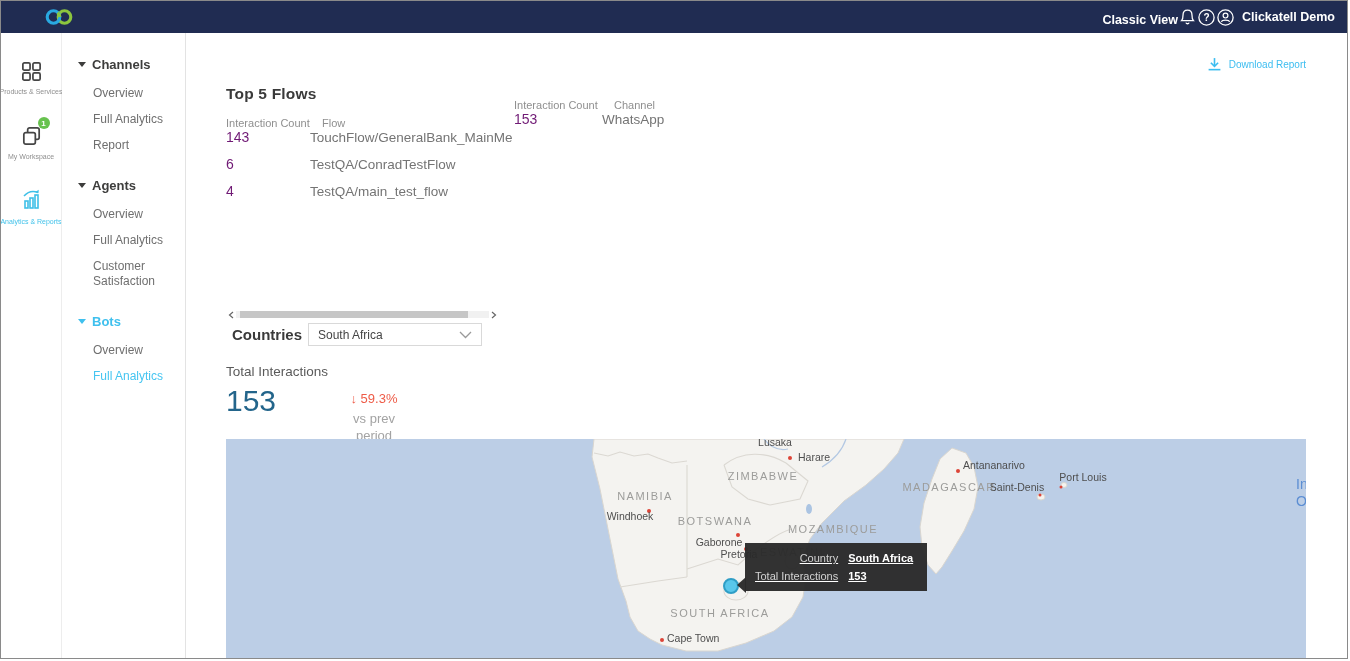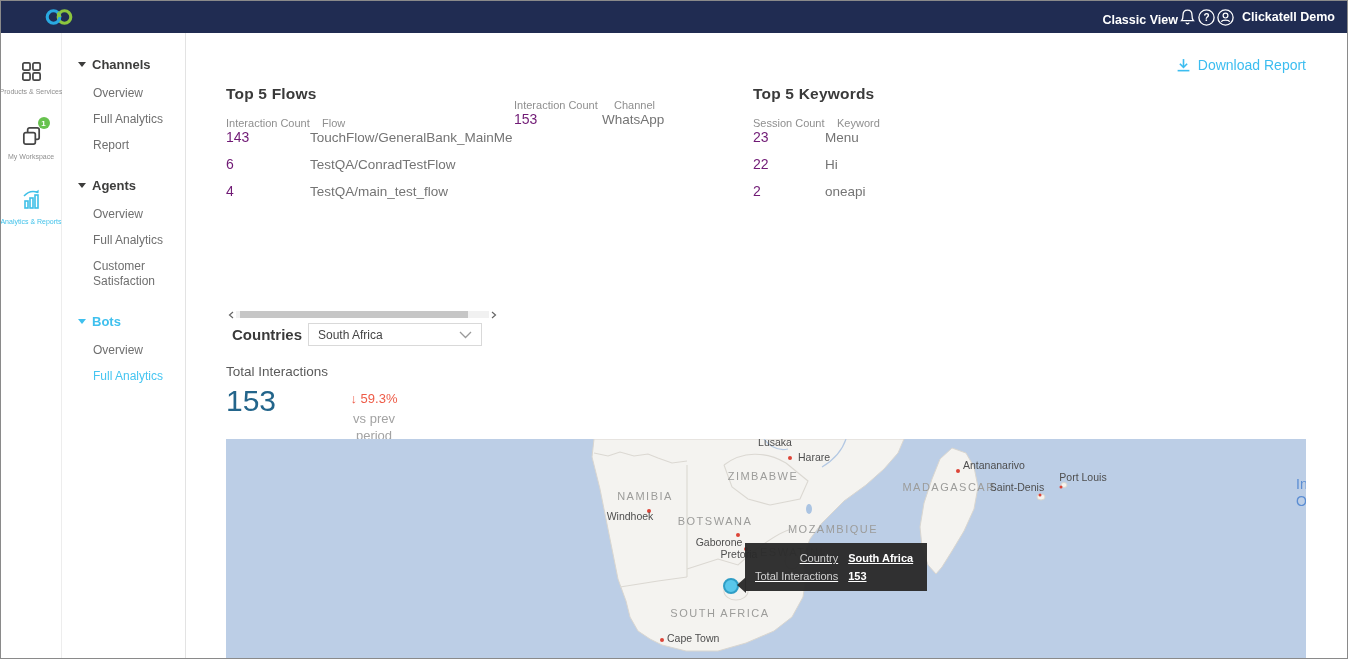--- a/index.html
+++ b/index.html
@@ -32,21 +32,21 @@
   .group-header{ display:flex; align-items:center; gap:6px; font-size:13px; font-weight:bold; color:#3d3d3c; margin-bottom:13px; cursor:pointer; }
   .caret{ width:0; height:0; border-left:4.5px solid transparent; border-right:4.5px solid transparent; border-top:5px solid #3d3d3c; }
   .group.cyan .group-header{ color:#3fc0ee; }
   .group.cyan .caret{ border-top-color:#3fc0ee; }
   .subnav-item{ font-size:12px; color:#6f6f6f; margin:0 0 9px 15px; line-height:1.25; padding:1px 0; cursor:pointer; }
   .subnav-item.active{ color:#45c5f1; }
 
   
   .main{ flex:1; position:relative; background:#fff; }
 
-  .download{ position:absolute; top:24px; right:41px; display:flex; align-items:center; gap:7px; color:#3cbdf0; font-size:14px; cursor:pointer; }
+  .download{ position:absolute; top:24px; right:41px; display:flex; align-items:center; gap:7px; color:#3cbdf0; font-size:10px; cursor:pointer; }
 
   .tables{ position:absolute; left:40px; top:52px; display:flex;justify-content:space-between; }
   .tcol-flows{ width:288px; } .tcol-channels{ width:239px; }
   .t-title{ font-size:15.5px; font-weight:bold; color:#3a3a3a; letter-spacing:.2px; }
   .t-head{ display:flex; font-size:11px; color:#8f8f8f; margin-top:14px;gap:12px; }
   .trow{ display:flex; align-items:baseline; height:27px; font-size:13.5px; }
   .trow:first-of-type{ margin-top:5px; }
   .c1f{ width:84px; flex:none; } .c1c{ width:88px; flex:none; } .c1k{ width:72px; flex:none; }
   .num{ color:#701a75; font-size:14px; cursor:pointer; }
   .val{ color:#747474; white-space:nowrap; overflow:hidden; }
@@ -225,39 +225,20 @@
           <div class="t-head">
             <span class="c1c">Interaction Count</span>
             <span>Channel</span>
           </div>
           <div class="trow">
             <span class="c1c num">153</span>
             <span class="val">WhatsApp</span>
           </div>
         </div>
 
-        <div class="tcol-keywords">
-          <div class="t-title">Top 5 Keywords</div>
-          <div class="t-head">
-            <span class="c1k">Session Count</span>
-            <span>Keyword</span>
-          </div>
-          <div class="trow">
-            <span class="c1k num">23</span>
-            <span class="val">Menu</span>
-          </div>
-          <div class="trow">
-            <span class="c1k num">22</span>
-            <span class="val">Hi</span>
-          </div>
-          <div class="trow">
-            <span class="c1k num">2</span>
-            <span class="val">oneapi</span>
-          </div>
-        </div>
       </div>
 
       <div class="hscroll">
         <div class="hs-arrow">
           <svg width="6" height="8" viewBox="0 0 6 8">
               <path d="M5 1 L1.5 4 L5 7" fill="none" stroke="#666" stroke-width="1.2"></path>
             </svg>
         </div>
         <div class="hs-track">
           <div class="hs-thumb"></div>

